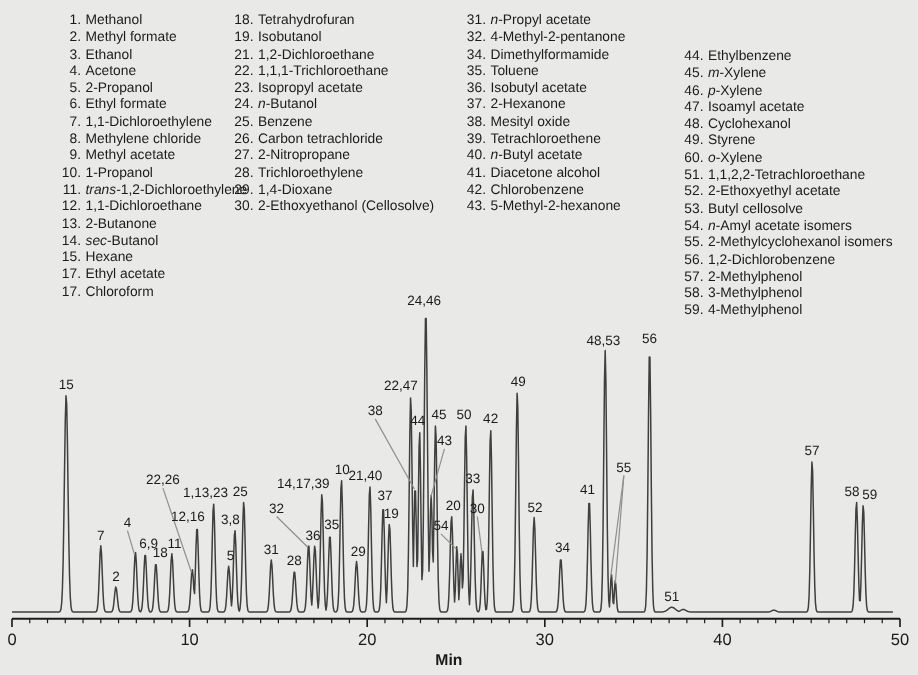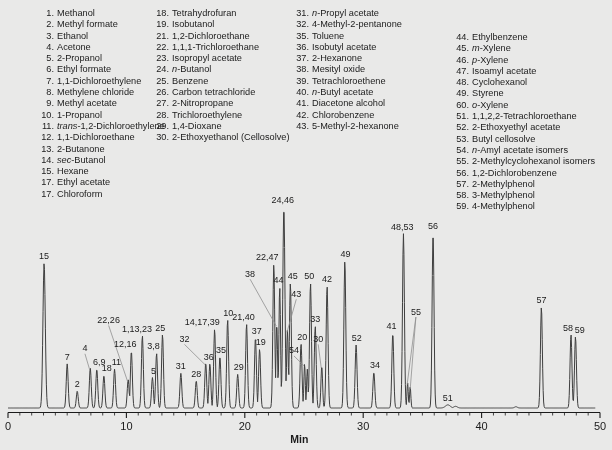--- a/index.html
+++ b/index.html
@@ -46,23 +46,24 @@
       <div class="legend-item"><span class="num">22.</span><span class="nm">1,1,1-Trichloroethane</span></div>
       <div class="legend-item"><span class="num">23.</span><span class="nm">Isopropyl acetate</span></div>
       <div class="legend-item"><span class="num">24.</span><span class="nm"><i>n</i>-Butanol</span></div>
       <div class="legend-item"><span class="num">25.</span><span class="nm">Benzene</span></div>
       <div class="legend-item"><span class="num">26.</span><span class="nm">Carbon tetrachloride</span></div>
       <div class="legend-item"><span class="num">27.</span><span class="nm">2-Nitropropane</span></div>
       <div class="legend-item"><span class="num">28.</span><span class="nm">Trichloroethylene</span></div>
       <div class="legend-item"><span class="num">29.</span><span class="nm">1,4-Dioxane</span></div>
       <div class="legend-item"><span class="num">30.</span><span class="nm">2-Ethoxyethanol (Cellosolve)</span></div>
     </div>
-    <div class="legend-col" style="left: 292px;">
+    <div class="legend-col" style="left: 307px;">
       <div class="legend-item"><span class="num">31.</span><span class="nm"><i>n</i>-Propyl acetate</span></div>
       <div class="legend-item"><span class="num">32.</span><span class="nm">4-Methyl-2-pentanone</span></div>
+      <div class="legend-item"><span class="num">34.</span><span class="nm">Dimethylformamide</span></div>
       <div class="legend-item"><span class="num">35.</span><span class="nm">Toluene</span></div>
       <div class="legend-item"><span class="num">36.</span><span class="nm">Isobutyl acetate</span></div>
       <div class="legend-item"><span class="num">37.</span><span class="nm">2-Hexanone</span></div>
       <div class="legend-item"><span class="num">38.</span><span class="nm">Mesityl oxide</span></div>
       <div class="legend-item"><span class="num">39.</span><span class="nm">Tetrachloroethene</span></div>
       <div class="legend-item"><span class="num">40.</span><span class="nm"><i>n</i>-Butyl acetate</span></div>
       <div class="legend-item"><span class="num">41.</span><span class="nm">Diacetone alcohol</span></div>
       <div class="legend-item"><span class="num">42.</span><span class="nm">Chlorobenzene</span></div>
       <div class="legend-item"><span class="num">43.</span><span class="nm">5-Methyl-2-hexanone</span></div>
     </div>

